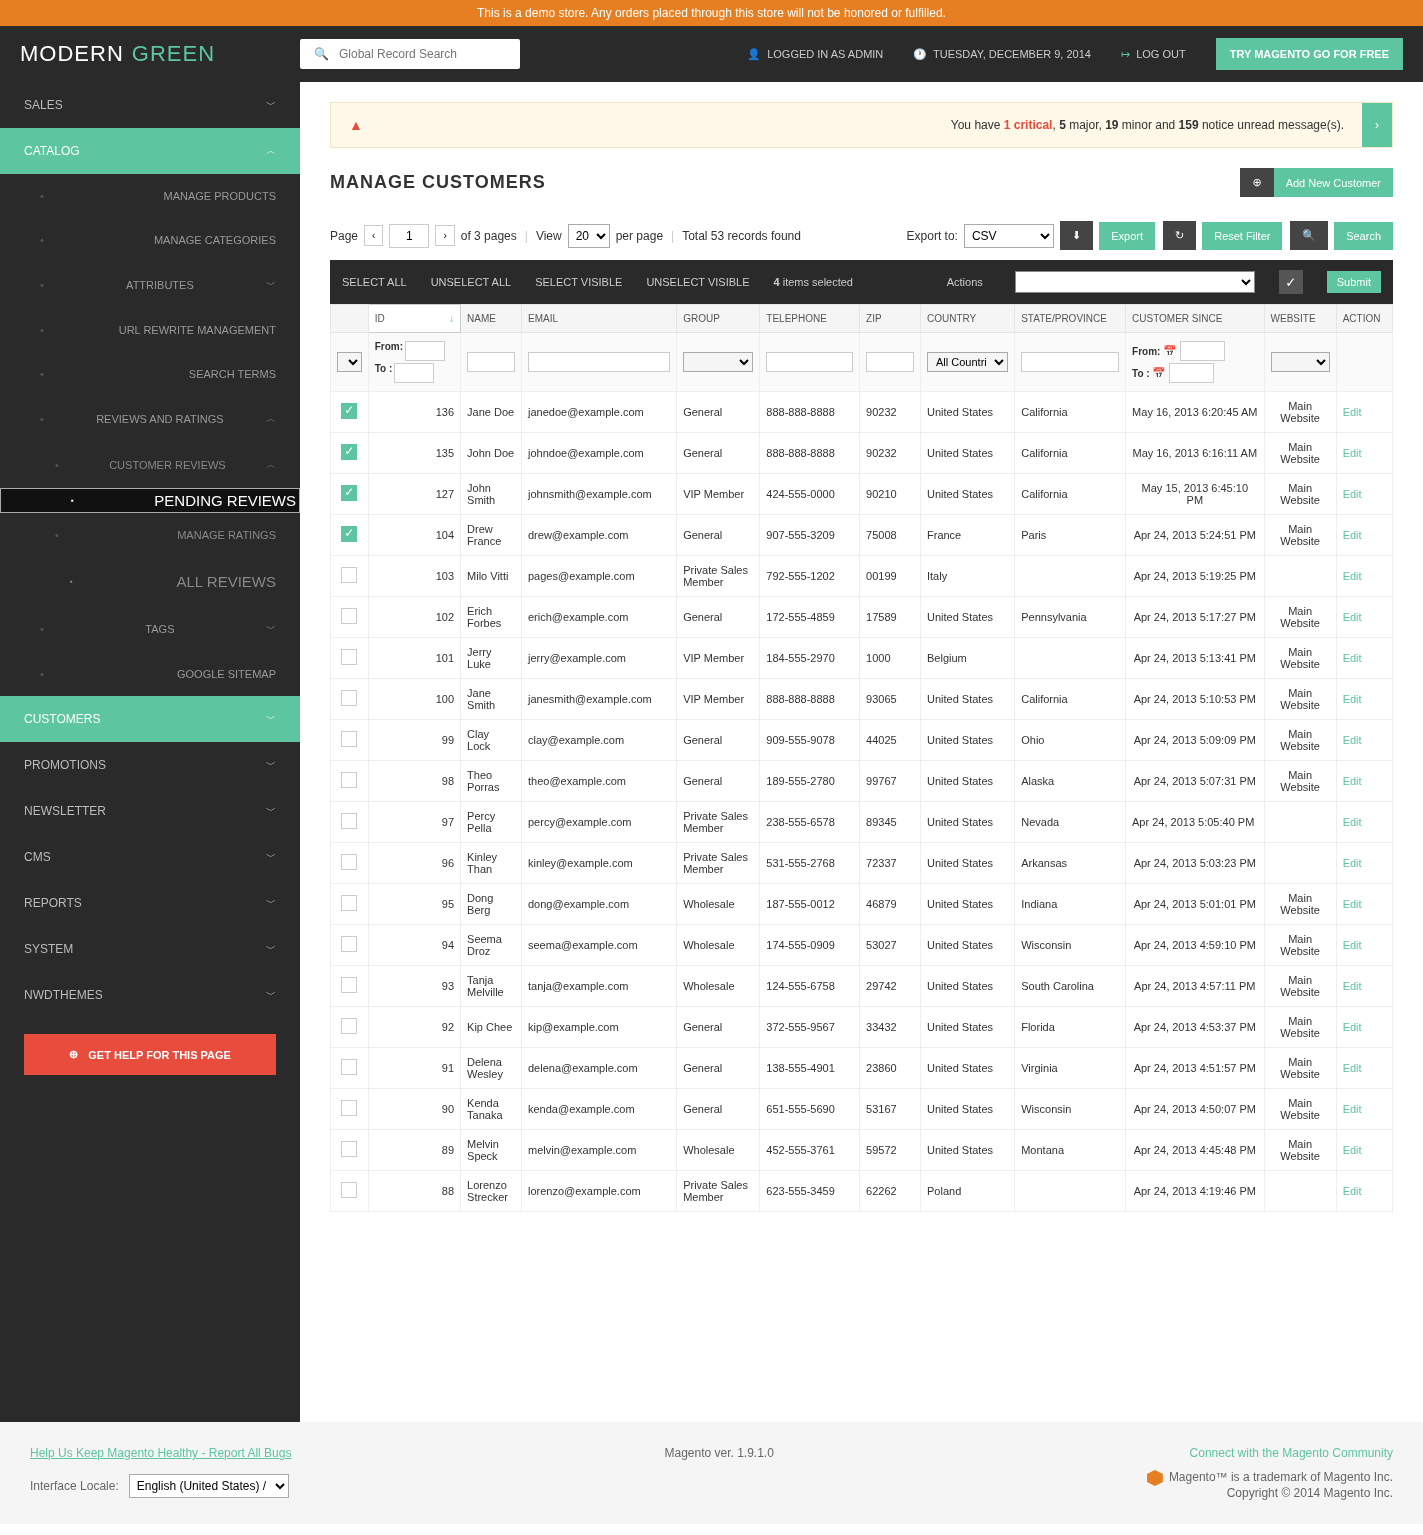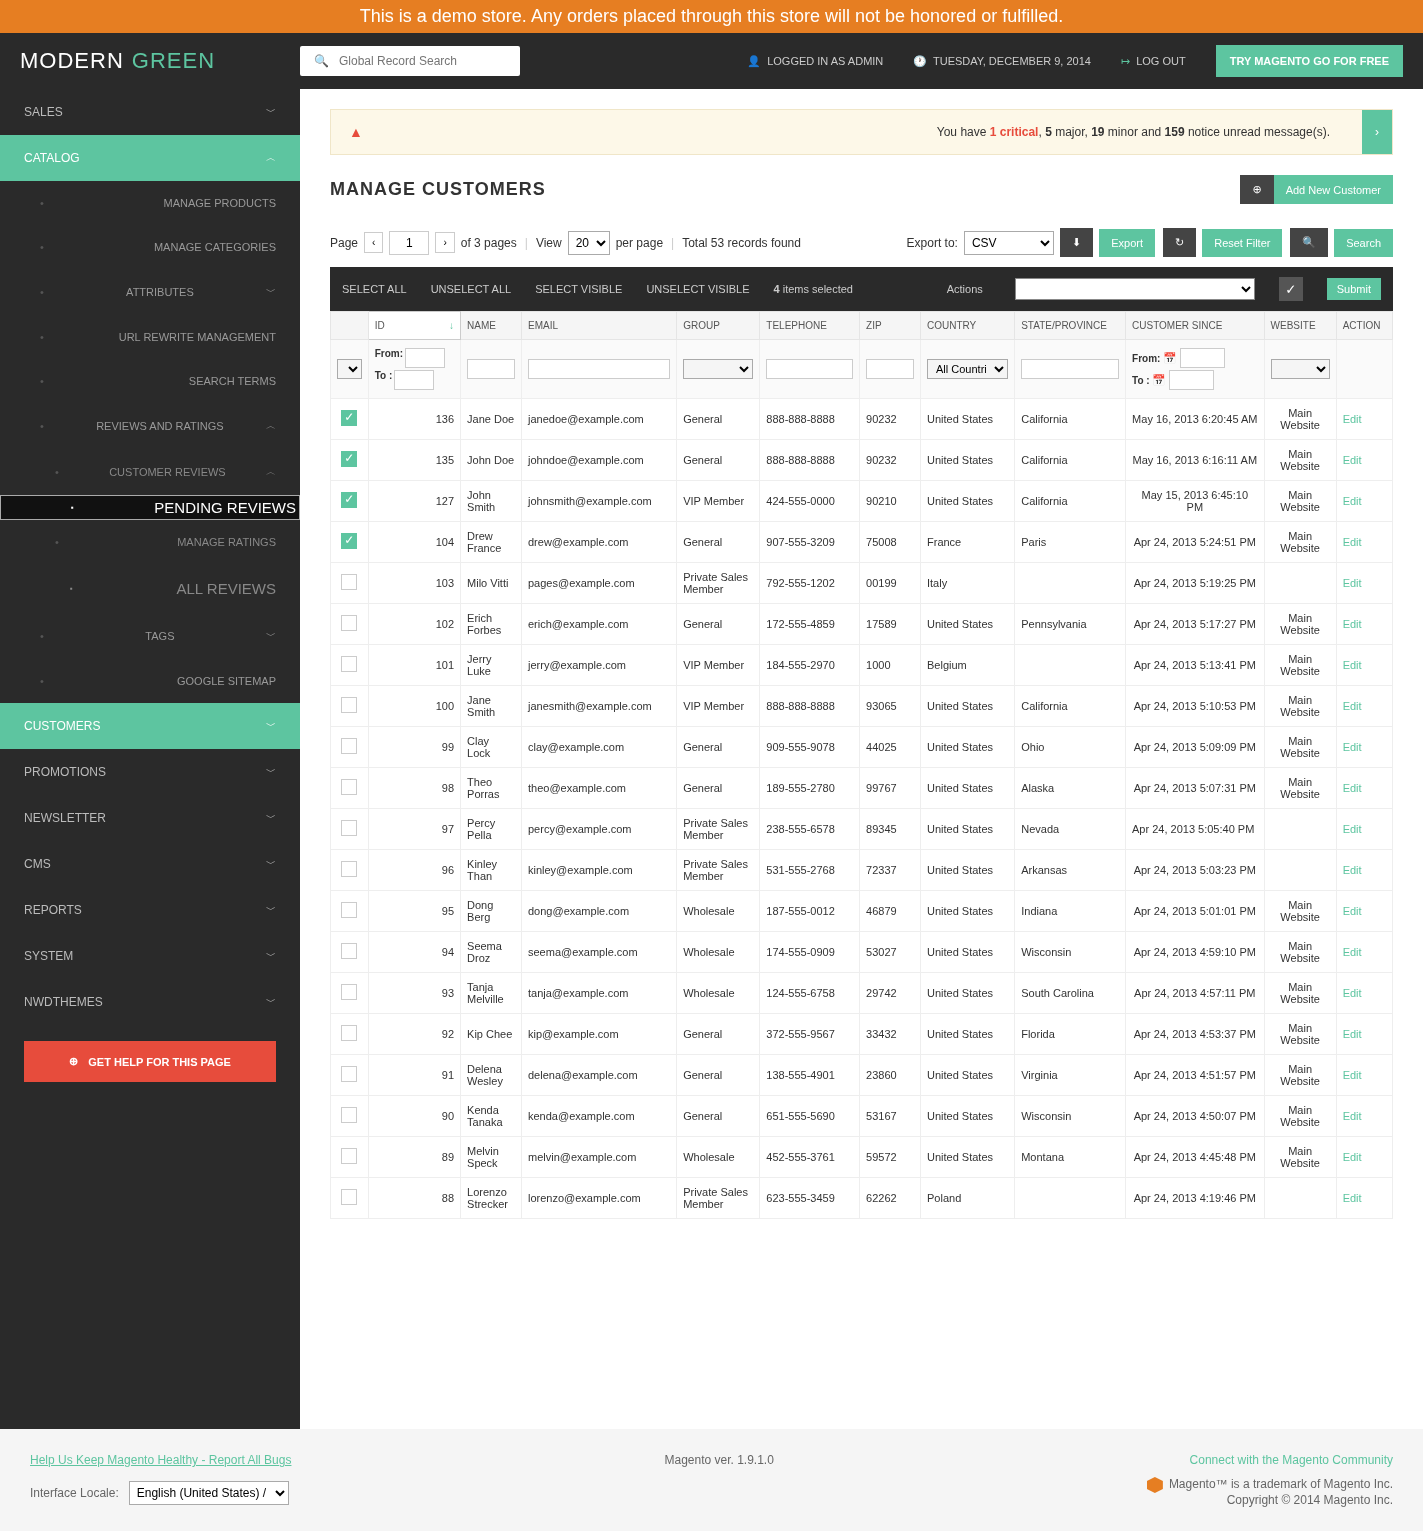--- a/index.html
+++ b/index.html
@@ -1,17 +1,17 @@
 <!DOCTYPE html>
 <html><head>
 <meta charset="utf-8">
 <style>
 *{box-sizing:border-box;margin:0;padding:0}
 body{font-family:Arial,Helvetica,sans-serif;font-size:12px;color:#333;background:#fff;width:1423px;overflow-x:hidden}
-.demo-bar{background:#e67e22;color:#fff;text-align:center;padding:6px;font-size:18px}
+.demo-bar{background:#e67e22;color:#fff;text-align:center;padding:6px;font-size:12px}
 .topbar{background:#2a2a2a;display:flex;align-items:center;padding:12px 20px;gap:20px}
 .logo{display:flex;gap:8px;font-family:'Impact','Arial Black',sans-serif;font-size:22px;letter-spacing:1px;width:260px}
 .logo-a{color:#fff}.logo-b{color:#5dc5a0}
 .search-box{background:#fff;display:flex;align-items:center;padding:8px 14px;border-radius:2px;gap:10px;width:220px}
 .search-box input{border:none;outline:none;font-size:12px;width:100%}
 .top-right{margin-left:auto;display:flex;align-items:center;gap:30px;color:#ccc;font-size:11px}
 .top-right .sep{display:flex;align-items:center;gap:6px}
 .btn-try{background:#5dc5a0;color:#fff;padding:10px 14px;font-weight:bold;font-size:11px}
 .layout{display:flex}
 .sidebar{width:300px;background:#2a2a2a;min-height:1340px;color:#bbb}
@@ -166,21 +166,21 @@
       </div>
     <div class="help-btn">
         <span>⊕</span>
         <span>GET HELP FOR THIS PAGE</span>
       </div>
   </div>
 
   <div class="main">
     <div class="alert">
       <span class="warn">▲</span>
-      <div class="right" style="margin-right:44px">
+      <div class="right" style="margin-right:30px">
         <span>You have </span><span class="red">1 critical</span><span>, </span><span class="black">5</span><span> major, </span><span class="black">19</span><span> minor and </span><span class="black">159</span><span> notice unread message(s).</span>
       </div>
       <div class="go">›</div>
     </div>
 
     <div class="page-head">
       <h1>MANAGE CUSTOMERS</h1>
       <div class="add-cust">
         <button class="btn btn-dark">
             <span>⊕</span>

